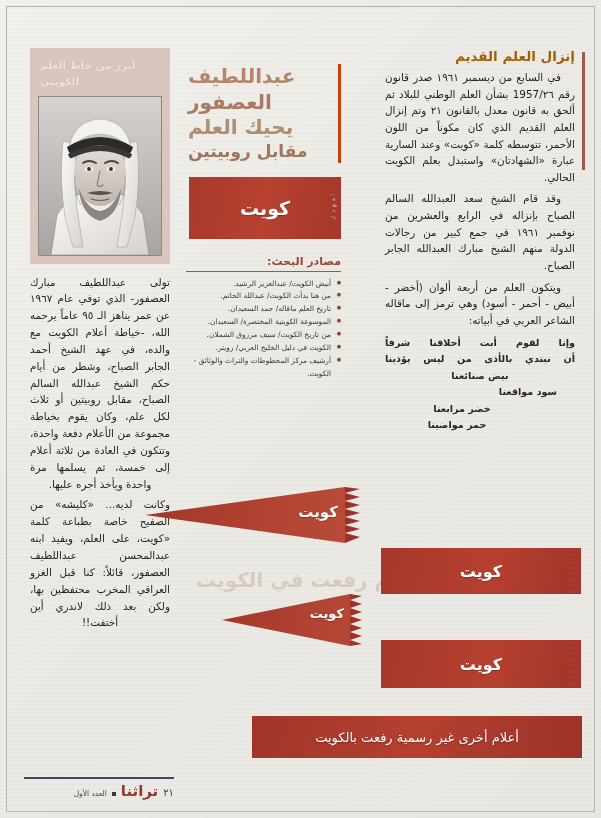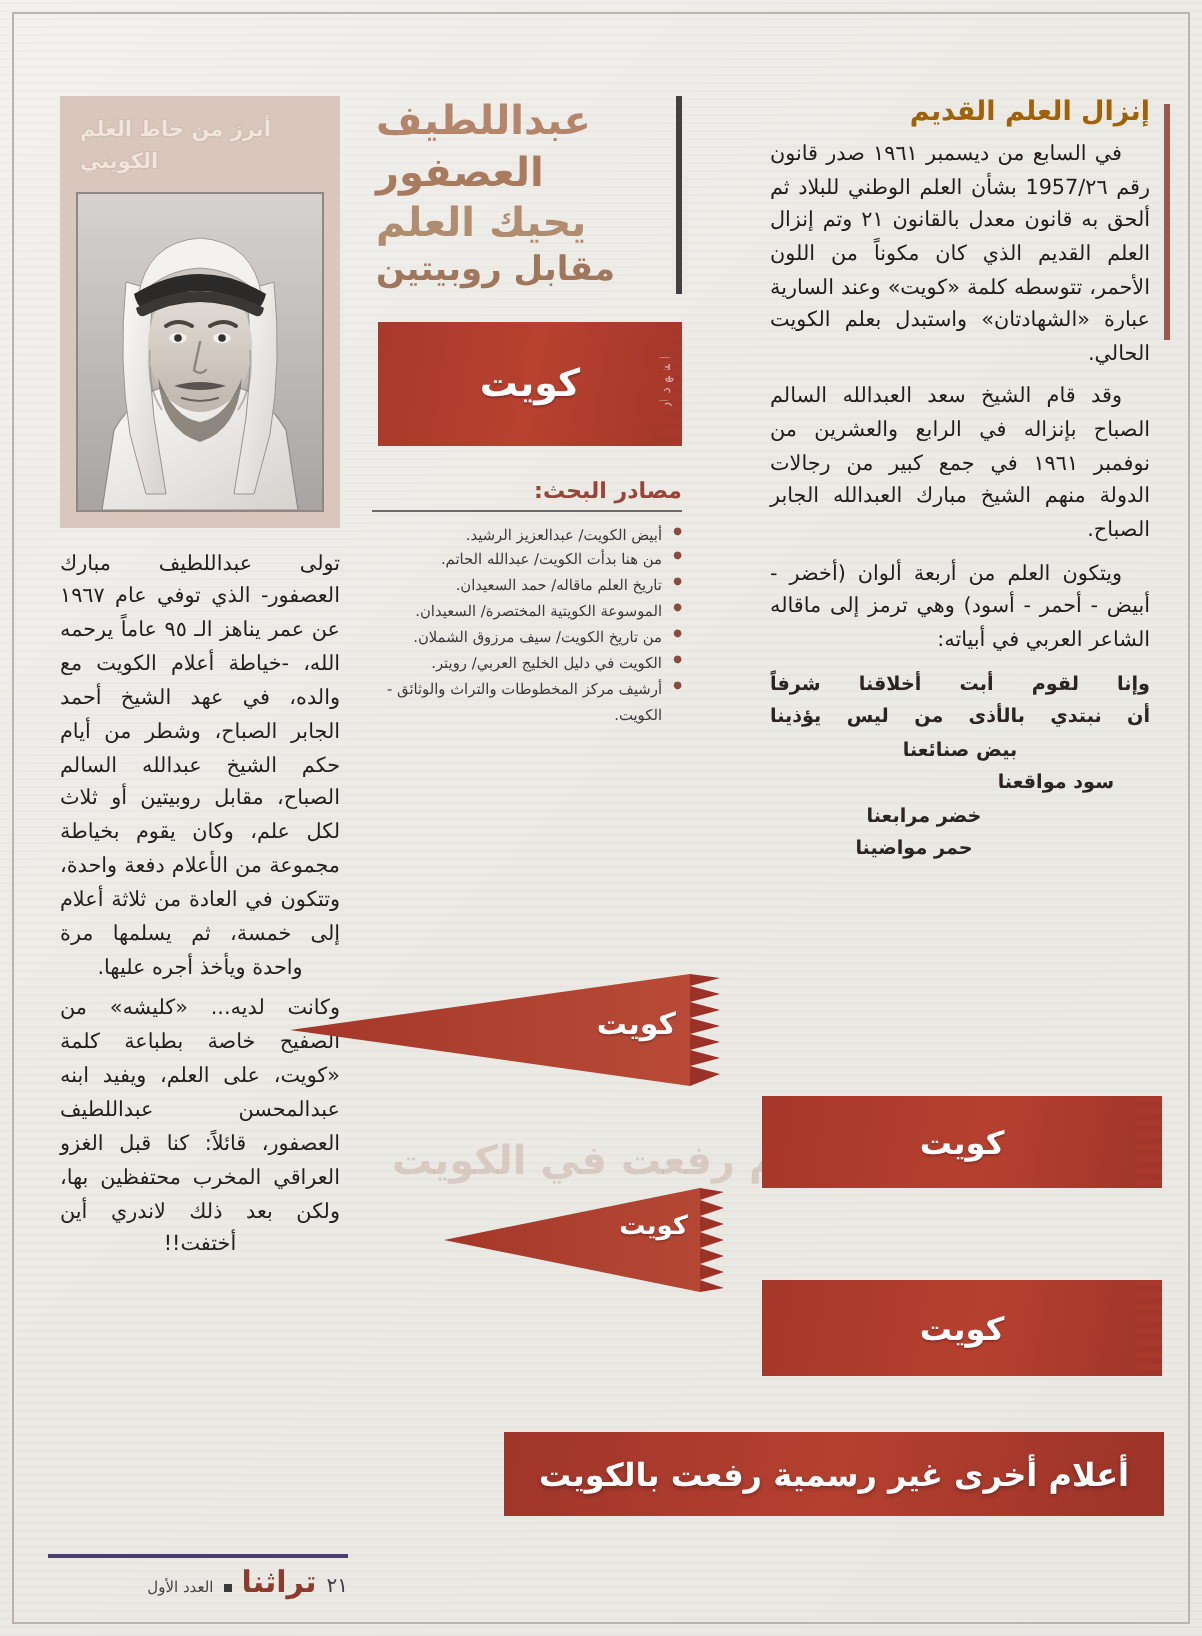--- a/index.html
+++ b/index.html
@@ -80,22 +80,23 @@
     position: absolute;
     left: 186px;
     top: 48px;
     width: 155px;
   }
   .headline {
     position: relative;
     text-align: left;
     padding-left: 2px;
     padding-right: 8px;
-    border-right: 3px solid #404040;
+    border-right: 3px solid #c2410c;
     margin-bottom: 14px;
+    margin-top: 16px;
   }
   .headline .line {
     font-size: 20px;
     font-weight: 800;
     line-height: 1.28;
     color: #b08d6e;
     letter-spacing: -0.3px;
   }
   .headline .line.l1 { color: #b4856b; }
   .headline .line.l2 { color: #a87a5e; }
@@ -250,22 +251,22 @@
     top: 716px;
     width: 330px;
     height: 42px;
     background: linear-gradient(100deg, #a0352a 0%, #b5402f 50%, #9c3329 100%);
     display: flex;
     align-items: center;
     justify-content: center;
   }
   .bottom-banner .label {
     color: #ffffff;
-    font-size: 16px;
-    font-weight: 700;
+    font-size: 13px;
+    font-weight: 400;
     text-shadow: 0 1px 2px rgba(0,0,0,0.3);
   }
 
   .ghost-text {
     position: absolute;
     left: 196px;
     top: 568px;
     font-size: 20px;
     font-weight: 800;
     color: rgba(168,120,100,0.26);

